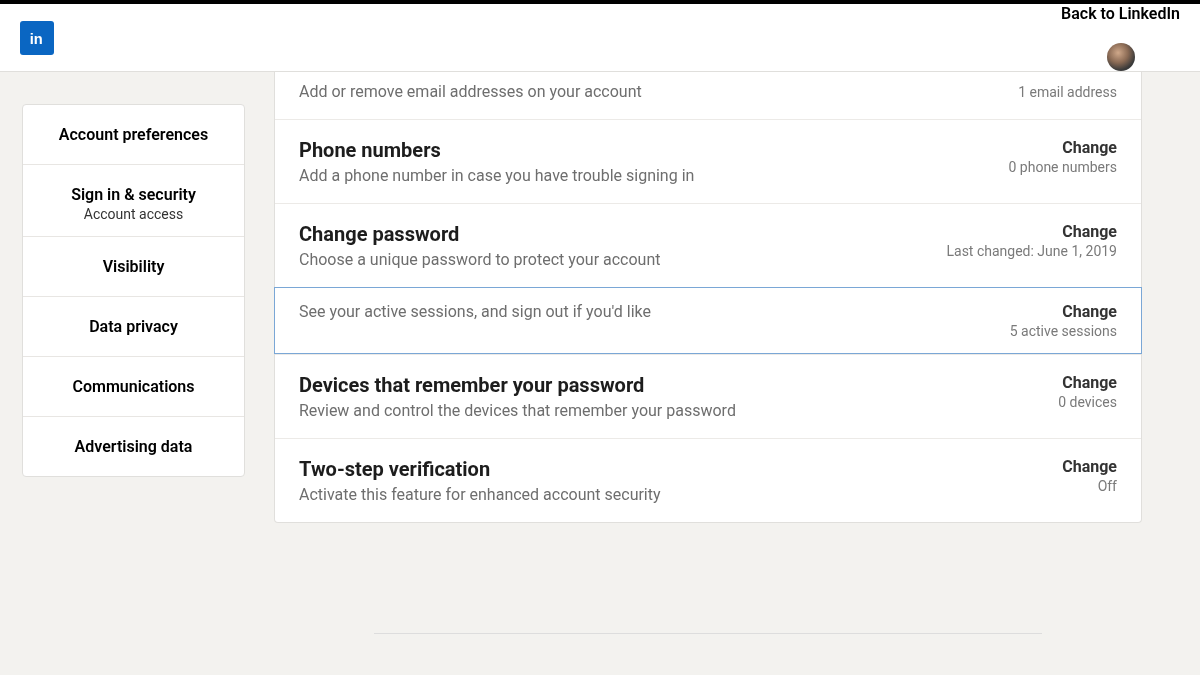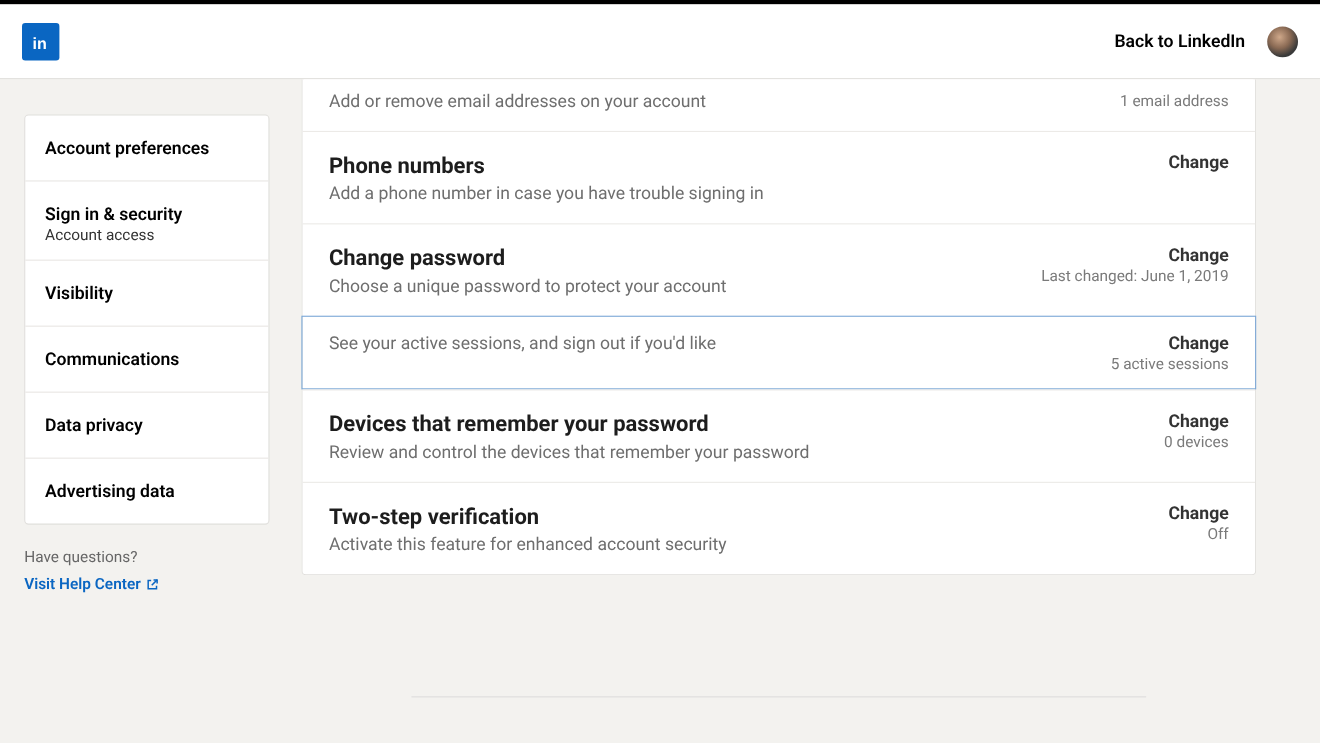--- a/index.html
+++ b/index.html
@@ -30,20 +30,21 @@
     background: #0a66c2;
     border-radius: 3px;
     display: flex;
     align-items: center;
     justify-content: center;
   }
   .header-right {
     display: flex;
     align-items: center;
     gap: 20px;
+    flex-direction: column;
   }
   .back-link {
     font-weight: 600;
     font-size: 16px;
     color: #000;
   }
   .avatar {
     width: 28px;
     height: 28px;
     border-radius: 50%;
@@ -56,20 +57,21 @@
   }
   .sidebar-col {
     width: 260px;
     padding: 32px 0 0 22px;
   }
   .sidebar {
     background: #fff;
     border: 1px solid #e0dfdc;
     border-radius: 4px;
     width: 223px;
+    text-align: center;
   }
   .sidebar-item {
     padding: 20px 18px;
     font-weight: 600;
     font-size: 16px;
     color: #000;
     border-bottom: 1px solid #e8e6e3;
     cursor: pointer;
   }
   .sidebar-item:last-child { border-bottom: none; }
@@ -181,41 +183,28 @@
           <span>Sign in &amp; security</span>
         </div>
         <div class="sidebar-sub">
           <span>Account access</span>
         </div>
       </div>
       <div class="sidebar-item">
         <span>Visibility</span>
       </div>
       <div class="sidebar-item">
+        <span>Data privacy</span>
+      </div>
+      <div class="sidebar-item">
         <span>Communications</span>
       </div>
       <div class="sidebar-item">
-        <span>Data privacy</span>
-      </div>
-      <div class="sidebar-item">
         <span>Advertising data</span>
       </div>
-    </div>
-    <div class="help-block">
-      <div>Have questions?</div>
-      <a class="help-link" href="#">
-        <span>Visit Help Center</span>
-        <span class="ext-icon">
-          <svg width="13" height="13" viewBox="0 0 24 24" fill="none" stroke="#0a66c2" stroke-width="2.5">
-            <path d="M14 4h6v6"></path>
-              <path d="M20 4l-9 9"></path>
-              <path d="M19 14v5H5V5h5"></path>
-          </svg>
-        </span>
-      </a>
     </div>
   </div>
 
   <div class="main-col">
     <div class="panel">
 
       <div class="row first">
         <div class="row-left">
           <div class="row-desc">Add or remove email addresses on your account</div>
         </div>
@@ -224,20 +213,21 @@
         </div>
       </div>
 
       <div class="row">
         <div class="row-left">
           <div class="row-title">Phone numbers</div>
           <div class="row-desc">Add a phone number in case you have trouble signing in</div>
         </div>
         <div class="row-right">
           <div class="row-action">Change</div>
+          <div class="row-status">0 phone numbers</div>
         </div>
       </div>
 
       <div class="row">
         <div class="row-left">
           <div class="row-title">Change password</div>
           <div class="row-desc">Choose a unique password to protect your account</div>
         </div>
         <div class="row-right">
           <div class="row-action">Change</div>

